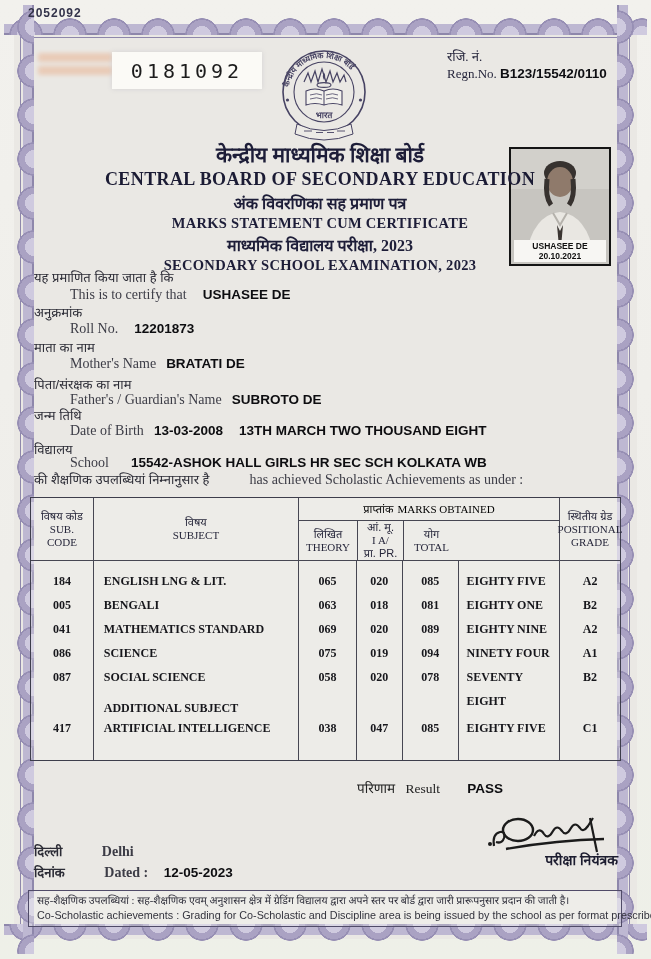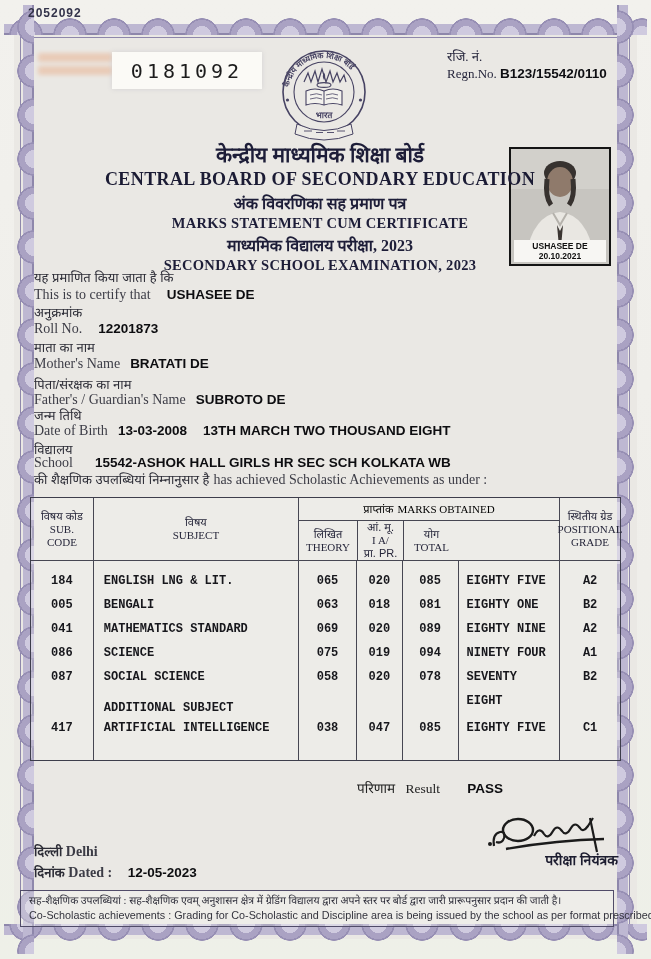--- a/index.html
+++ b/index.html
@@ -64,21 +64,21 @@
   .header-block { left:80px; top:142px; width:480px; text-align:center; color:#1d1d38; }
   .h-hi1 { font-size:21px; font-weight:bold; line-height:26px; }
   .h-en1 { font:bold 18px "Liberation Serif",serif; letter-spacing:.4px; line-height:23px; color:#1b1b34; }
   .h-hi2 { font-size:16px; font-weight:bold; line-height:21px; margin-top:2px; }
   .h-en2 { font:bold 14.5px "Liberation Serif",serif; letter-spacing:.3px; line-height:19px; }
   .h-hi3 { font-size:16px; font-weight:bold; line-height:21px; margin-top:2px; }
   .h-en3 { font:bold 14.5px "Liberation Serif",serif; letter-spacing:.3px; line-height:19px; }
 
   .fl { position:absolute; left:34px; white-space:nowrap; z-index:4; }
   .lbl-hi { font-size:13px; color:#2c2c36; }
-  .lbl-en { font-family:"Liberation Serif",serif; font-size:14px; color:#3c3c46; }
+  .lbl-en { font-family:"Liberation Serif",serif; font-size:14px; color:#3c3c46;padding-left:36px; }
   .val { font-family:"Liberation Sans","DejaVu Sans",sans-serif; font-weight:bold;
          font-size:13.5px; color:#0d0d10; }
   .gap { display:inline-block; width:12px; }
 
   
   .mtable { left:30px; top:497px; width:591px; border:1.6px solid #3d3d4b; background:rgba(248,247,244,.25); }
   .thead { display:flex; height:63px; border-bottom:1px solid #464652; }
   .hcell { display:flex; flex-direction:column; justify-content:center; align-items:center;
            text-align:center; color:#26263a; }
   .hcell + .hcell, .hgroup + .hcell { border-left:1px solid #464652; }
@@ -89,41 +89,41 @@
   .hgbot .hcell + .hcell { border-left:1px solid #464652; }
   .hhi { font-size:11px; line-height:13px; }
   .hen { font-family:"Liberation Serif",serif; font-size:11px; line-height:13px; }
   .tbody { display:flex; height:199px; }
   .bcol { padding-top:8px; }
   .bcol + .bcol { border-left:1px solid #464652; }
   .cl { height:24px; line-height:24px; }
   .cl-sp { height:10px; }
   .cl-add { height:18px; line-height:18px; }
   .cl-ai { height:22px; line-height:22px; }
-  .bv { font-family:Liberation Mono, monospace; font-weight:bold;
+  .bv { font-family:Liberation Serif, serif; font-weight:bold;
         font-size:12px; color:#17171c; }
   .tc { text-align:center; }
   .tl { padding-left:10px; text-align:left; }
   .w-code { width:62px; } .w-sub { width:206px; } .w-th { width:58px; }
   .w-ia { width:46px; } .w-tot { width:56px; } .w-words { width:102px; } .w-gr { width:61px; }
   .w-marks { width:262px; }
 
   .result-line { left:357px; top:779px; font-size:13.5px; color:#222; }
   .result-line .rv { font:bold 13.5px "Liberation Sans",sans-serif; color:#0d0d10; margin-left:24px; }
   .result-line .ren { font-family:"Liberation Serif",serif; margin-left:7px; }
 
   .signature { left:482px; top:806px; width:138px; height:52px; }
 
   .place-line { top:842px; font-size:14px; }
   .dated-line { top:863px; font-size:14px; }
   .controller { right:33px; top:851px; width:240px; text-align:right; color:#1d1d30; }
   .controller .c-hi { font-size:14px; font-weight:bold; line-height:19px; }
   .controller .c-en { font:bold 13.5px "Liberation Serif",serif; line-height:19px; color:#14142a; }
 
-  .foot-box { left:20px; top:890px; width:594px; border:1.5px solid #504b68; background:rgba(250,249,246,.3);
+  .foot-box { left:28px; top:890px; width:594px; border:1.5px solid #504b68; background:rgba(250,249,246,.3);
               padding:3px 8px 4px 8px; color:#2e2e3a; }
   .foot-hi { font-size:10.5px; line-height:14px; white-space:nowrap; }
   .foot-en { font-family:"Liberation Sans","DejaVu Sans",sans-serif; font-size:10.8px;
              line-height:14px; white-space:nowrap; color:#33333d; }
 </style>
 </head>
 <body>
 
 <div class="page">
   <div class="paper"></div>

